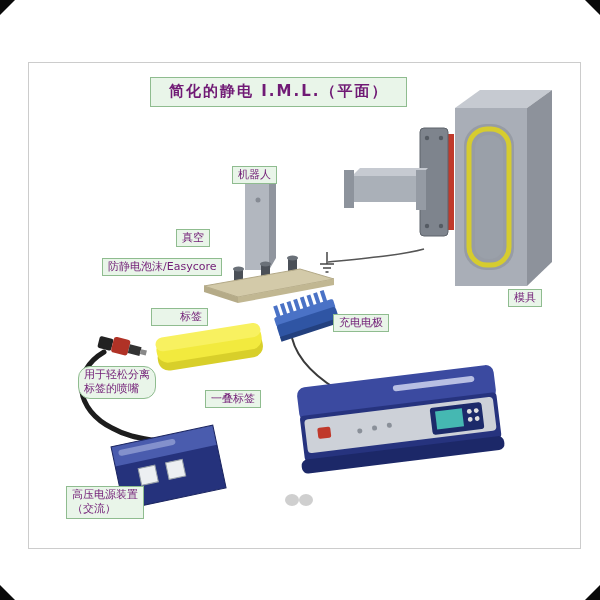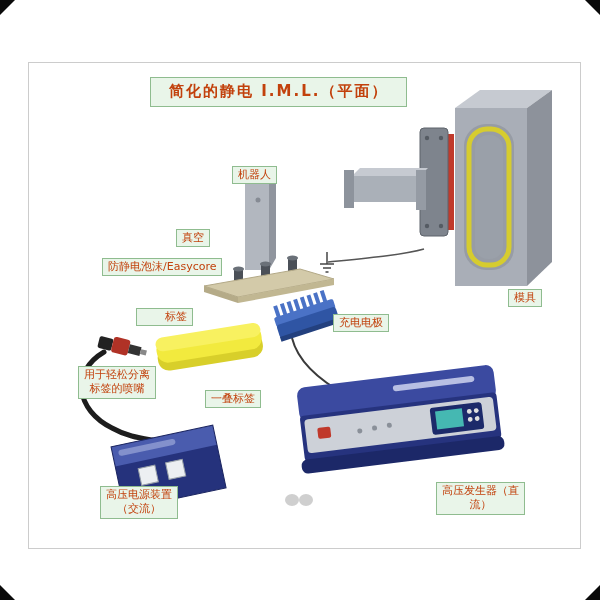--- a/index.html
+++ b/index.html
@@ -2,22 +2,22 @@
 <html><head>
 <meta charset="utf-8">
 <style>
   html,body{margin:0;padding:0;background:#fff;}
   .canvas{position:relative;width:600px;height:600px;background:#fff;overflow:hidden;
           font-family:"DejaVu Sans","Liberation Sans",sans-serif;}
   .frame{position:absolute;left:28px;top:62px;width:551px;height:485px;
          background:#ffffff;border:1px solid #cccccc;z-index:1;}
   .art{position:absolute;left:0;top:0;z-index:2;}
   .tag{position:absolute;z-index:3;background:#e9f5e9;border:1px solid #8fbc8f;
-       color:#c2410c;font-size:11px;line-height:1.3;padding:1px 5px;white-space:nowrap;
-       text-align:center;}
+       color:#701a75;font-size:11px;line-height:1.3;padding:1px 5px;white-space:nowrap;
+       }
   .tag.multiline span{display:block;}
   .title-tag{font-size:15px;font-weight:700;padding:4px 18px;letter-spacing:2px;}
   .crop{position:absolute;width:0;height:0;z-index:6;}
   .crop.tl{left:0;top:0;border-top:15px solid #0a0a0a;border-right:15px solid transparent;}
   .crop.tr{right:0;top:0;border-top:15px solid #0a0a0a;border-left:15px solid transparent;}
   .crop.bl{left:0;bottom:0;border-bottom:15px solid #0a0a0a;border-right:15px solid transparent;}
   .crop.br{right:0;bottom:0;border-bottom:15px solid #0a0a0a;border-left:15px solid transparent;}
 </style>
 </head>
 <body>
@@ -151,36 +151,32 @@
   </svg>
 
   <div class="tag title-tag" style="left:150px;top:77px;">简化的静电 I.M.L.（平面）</div>
 
   <div class="tag" style="left:232px;top:166px;">机器人</div>
 
   <div class="tag" style="left:176px;top:229px;">真空</div>
 
   <div class="tag" style="left:94px;top:258px;margin-left:8px;">防静电泡沫/Easycore</div>
 
-  <div class="tag" style="left:136px;top:308px;padding-left:28px;">标签</div>
+  <div class="tag" style="left:151px;top:308px;padding-left:28px;">标签</div>
 
   <div class="tag" style="left:205px;top:390px;">一叠标签</div>
 
   <div class="tag" style="left:333px;top:314px;">充电电极</div>
 
   <div class="tag" style="left:508px;top:289px;">模具</div>
 
-  <div class="tag multiline" style="left:78px;top:366px;">
+  <div class="tag multiline" style="left:78px;top:366px;border-radius:12px;">
     <span>用于轻松分离</span>
     <span>标签的喷嘴</span>
   </div>
 
-  <div class="tag multiline" style="left:66px;top:486px;margin-left:34px;">
+  <div class="tag multiline" style="left:66px;top:486px;">
     <span>高压电源装置</span>
     <span>（交流）</span>
   </div>
 
-  <div class="tag multiline" style="left:436px;top:482px;">
-    <span>高压发生器（直</span>
-    <span>流）</span>
-  </div>
 
 </div>
 
 </body></html>

